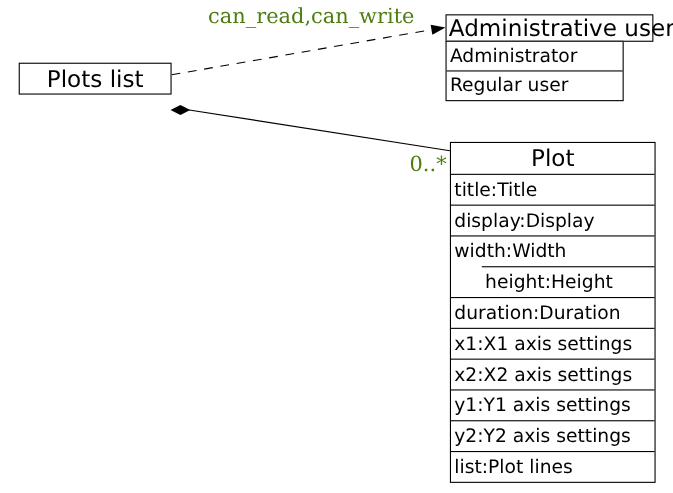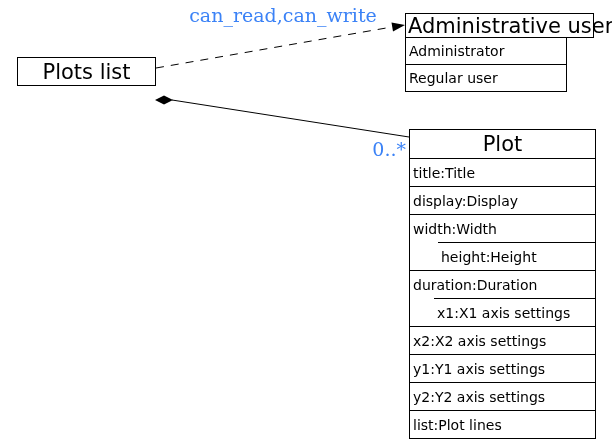--- a/index.html
+++ b/index.html
@@ -8,26 +8,26 @@
     font-family:"DejaVu Sans","Liberation Sans",sans-serif;color:#000;
   }
   .edges{position:absolute;left:0;top:0;width:612px;height:448px;}
   .node{position:absolute;background:#fff;border:1px solid #000;box-sizing:border-box;}
   .hdr{
     display:flex;align-items:center;justify-content:center;
     font-size:21px;white-space:nowrap;box-sizing:border-box;
   }
   .row{
     display:flex;align-items:center;border-top:1px solid #000;
-    font-size:14px;white-space:nowrap;padding:0 3px;box-sizing:border-box;
+    font-size:17px;white-space:nowrap;padding:0 3px;box-sizing:border-box;
   }
   .row.noline{border-top:none;}
   .edge-label{
     position:absolute;font-family:"DejaVu Serif","Liberation Serif",serif;
-    font-size:19px;white-space:nowrap;color:#3b82f6;
+    font-size:19px;white-space:nowrap;color:#4d7c0f;
   }
 </style>
 </head>
 <body>
 
 <div class="canvas">
 
   <svg class="edges" width="612" height="448" viewBox="0 0 612 448">
 
     <line x1="156" y1="68" x2="392" y2="27" stroke="#000000" stroke-width="1" stroke-dasharray="8,7"></line>
@@ -54,20 +54,20 @@
     <div class="row" style="height:27px;">Regular user</div>
   </div>
 
   <div class="node" style="left:409px;top:129px;width:187px;">
     <div class="hdr" style="height:28px;">Plot</div>
     <div class="row" style="height:28px;">title:Title</div>
     <div class="row" style="height:28px;">display:Display</div>
     <div class="row" style="height:28px;">width:Width</div>
     <div class="row" style="height:28px;margin-left:28px;">height:Height</div>
     <div class="row" style="height:28px;">duration:Duration</div>
-    <div class="row" style="height:28px;margin-left:24px;">x1:X1 axis settings</div>
+    <div class="row" style="height:28px;">x1:X1 axis settings</div>
     <div class="row" style="height:28px;">x2:X2 axis settings</div>
     <div class="row" style="height:28px;">y1:Y1 axis settings</div>
     <div class="row" style="height:28px;">y2:Y2 axis settings</div>
     <div class="row" style="height:28px;">list:Plot lines</div>
   </div>
 
 </div>
 
 </body></html>

